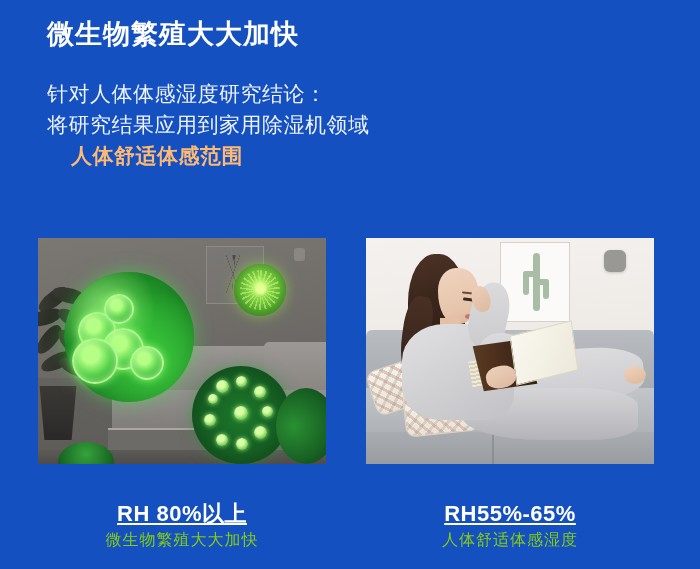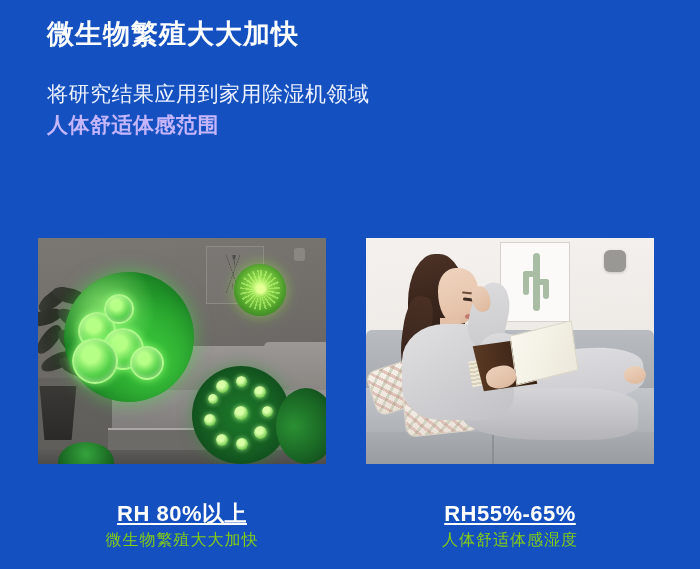--- a/index.html
+++ b/index.html
@@ -39,21 +39,21 @@
     position: absolute;
     left: 47px;
     top: 78px;
     color: #eef3ff;
     font-size: 21px;
     line-height: 31px;
     letter-spacing: 0.5px;
     white-space: nowrap;
   }
   #body-copy .line { display: block; }
-  #body-copy .line.bold { font-weight: bold; color: #c4b5fd; }
+  #body-copy .line.bold { font-weight: bold; color: #fdba74; margin-left: 24px; }
   #body-copy .rh { font-weight: bold; color: #ffffff; }
 
   
   .photo {
     position: absolute;
     top: 238px;
     width: 288px;
     height: 226px;
     overflow: hidden;
   }
@@ -347,20 +347,21 @@
   }
 </style>
 </head>
 <body>
 
 <div id="poster">
 
   <div id="title">微生物繁殖大大加快</div>
 
   <div id="body-copy">
+    <span class="line">针对人体体感湿度研究结论：</span>
     <span class="line">将研究结果应用到家用除湿机领域</span>
     <span class="line bold">人体舒适体感范围</span>
   </div>
 
   <div class="photo" id="photo-left">
     <div class="scene room-dim">
       <div class="dim-wallpanel"></div>
       <div class="dim-frame"></div>
       <div class="dim-switch"></div>
 

